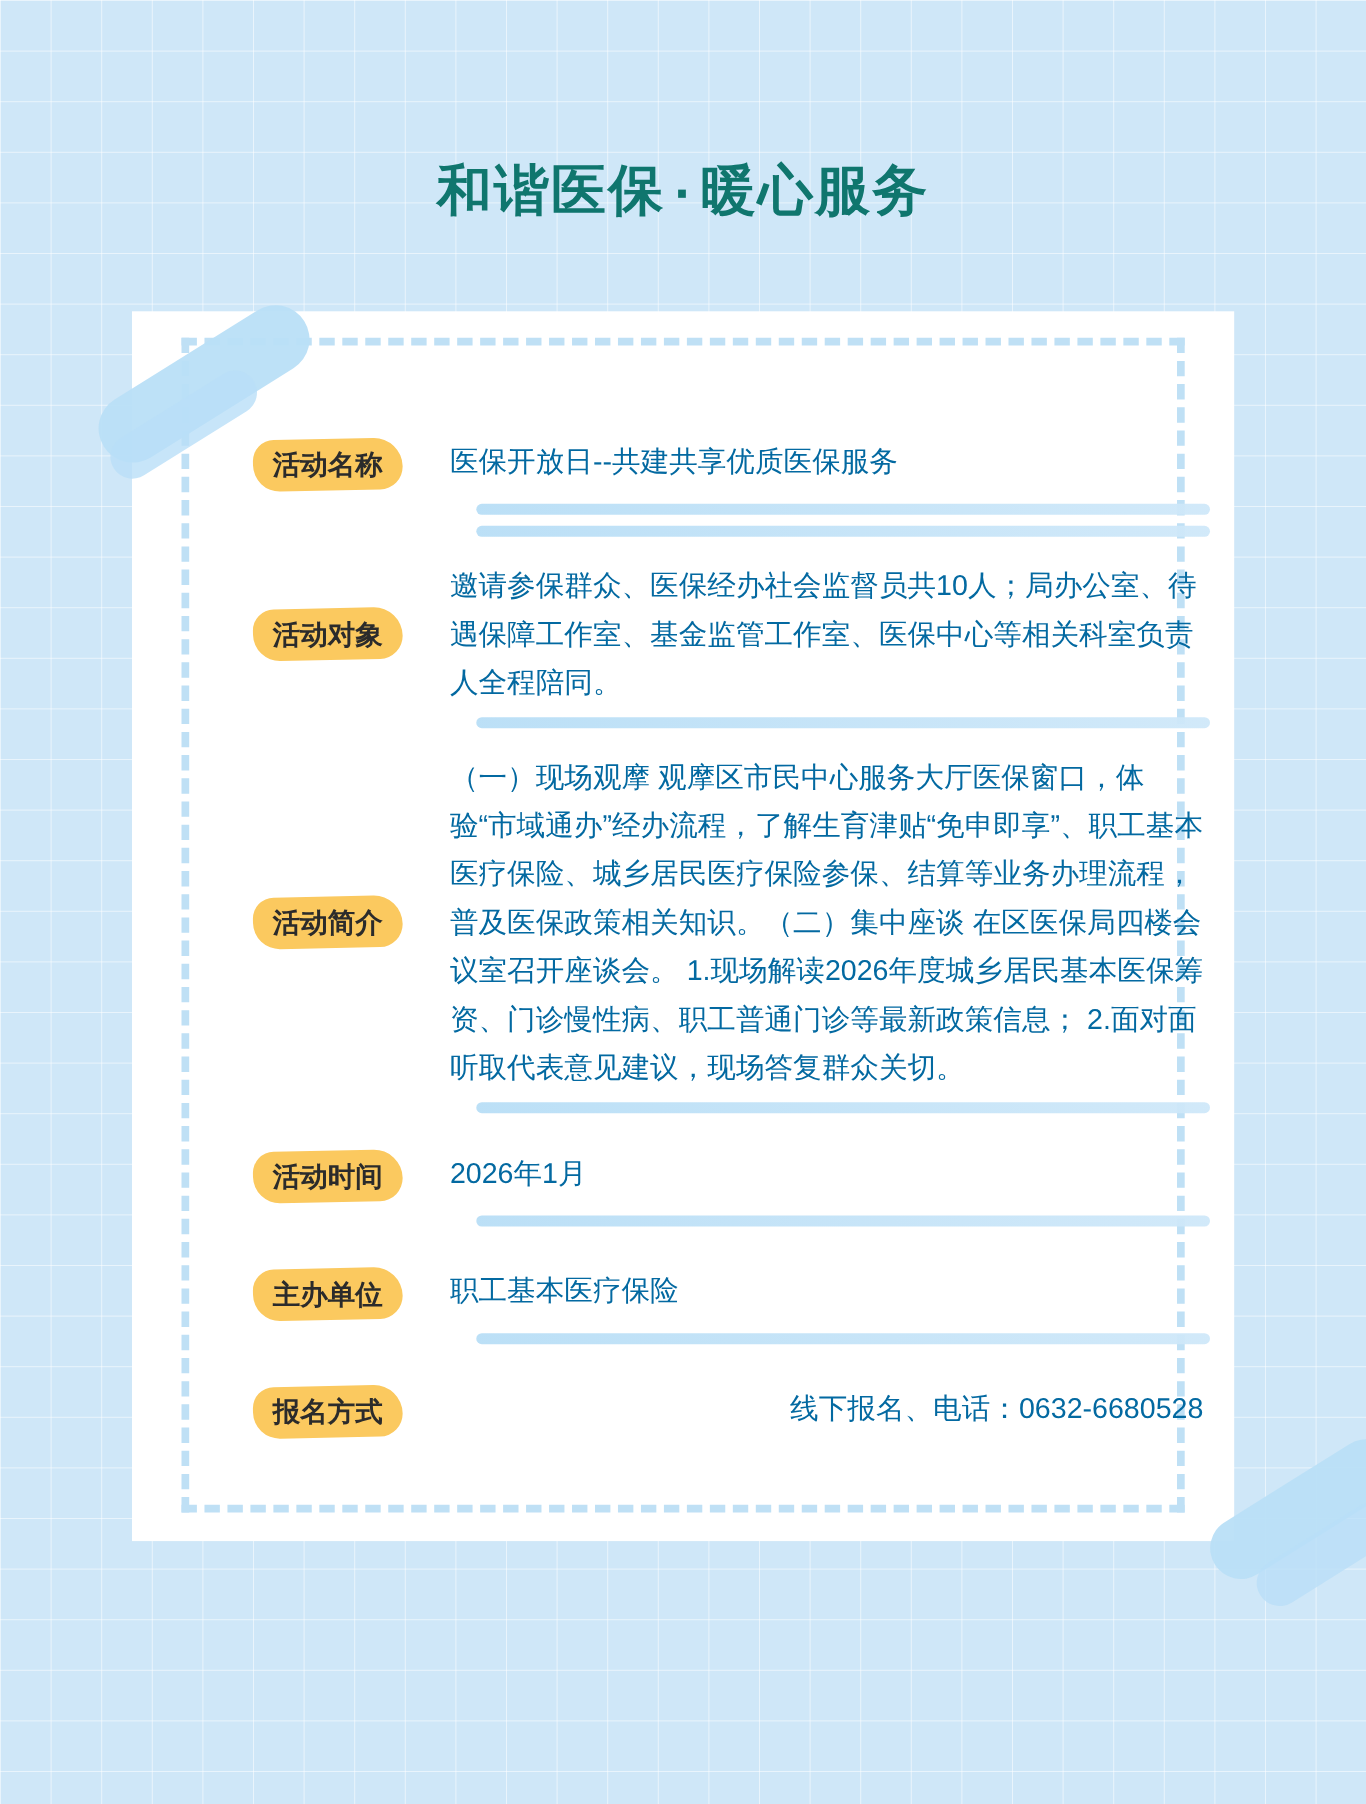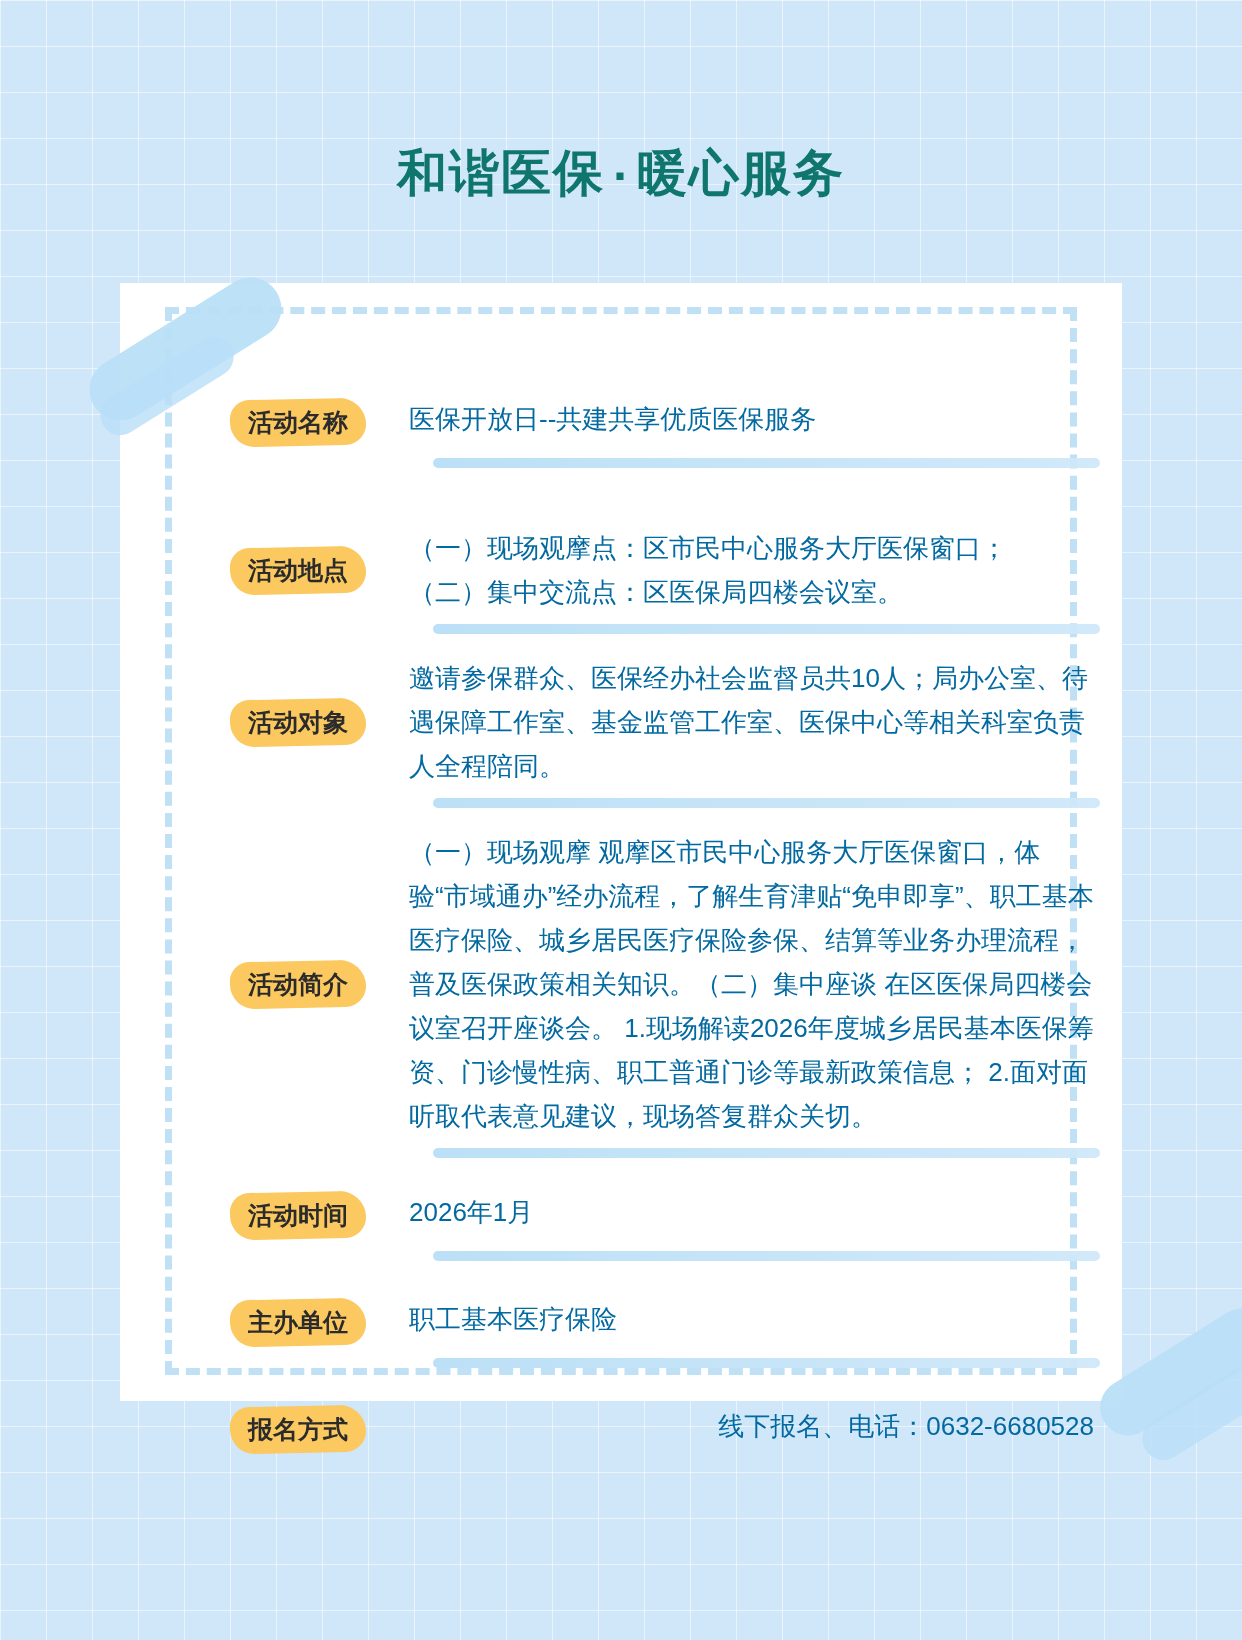--- a/index.html
+++ b/index.html
@@ -191,27 +191,20 @@
 <div class="rows">
 
   <div class="row r-name center-label">
     <div class="label-wrap">
       <span class="label">活动名称</span>
     </div>
     <div class="value">医保开放日--共建共享优质医保服务</div>
   </div>
   <div class="sep"></div>
 
-  <div class="row r-place center-label">
-    <div class="label-wrap">
-      <span class="label">活动地点</span>
-    </div>
-    <div class="value">（一）现场观摩点：区市民中心服务大厅医保窗口；
-（二）集中交流点：区医保局四楼会议室。</div>
-  </div>
   <div class="sep"></div>
 
   <div class="row r-object center-label">
     <div class="label-wrap">
       <span class="label">活动对象</span>
     </div>
     <div class="value">邀请参保群众、医保经办社会监督员共10人；局办公室、待遇保障工作室、基金监管工作室、医保中心等相关科室负责人全程陪同。</div>
   </div>
   <div class="sep"></div>
 

